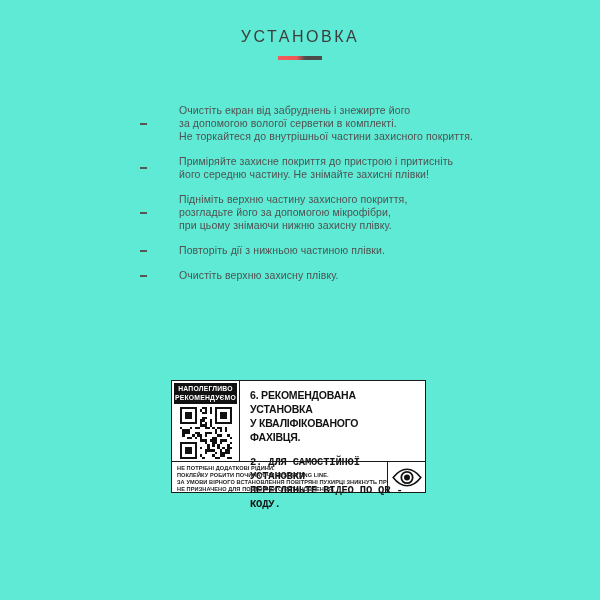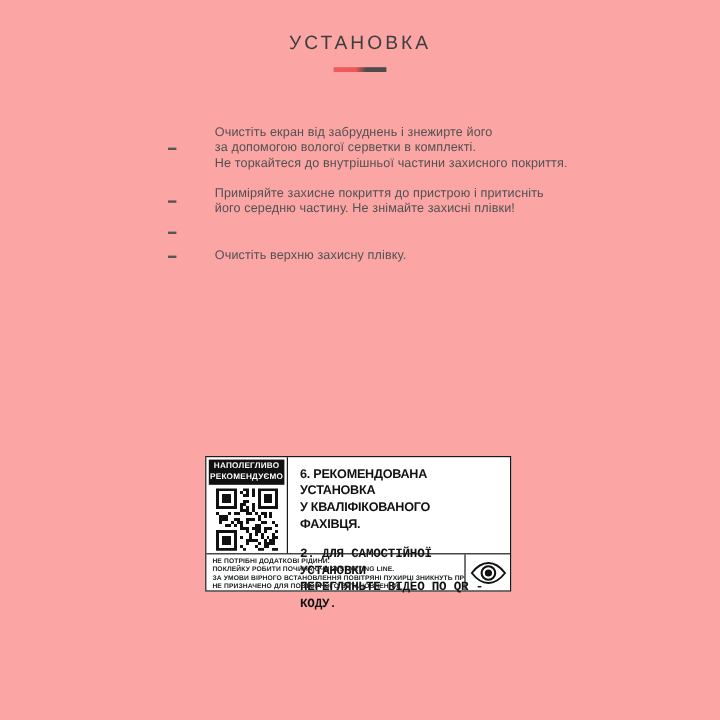--- a/index.html
+++ b/index.html
@@ -1,20 +1,20 @@
 <!DOCTYPE html>
 <html><head>
 <meta charset="utf-8">
 <style>
   html,body{margin:0;padding:0;}
   body{
     width:600px;height:600px;background:#ffffff;overflow:hidden;
     font-family:"Liberation Sans", sans-serif;position:relative;
   }
-  .page{position:relative;width:600px;height:600px;background:#fca5a5;}
+  .page{position:relative;width:600px;height:600px;background:#5eead4;}
 
   
   .title{
     position:absolute;top:28px;left:0;width:600px;text-align:center;
     font-size:16px;font-weight:500;letter-spacing:2.5px;color:#3d3d3d;
   }
   .title-divider{
     position:absolute;top:56px;left:50%;transform:translateX(-50%);
     width:44px;height:4px;
     background:linear-gradient(90deg,#f15c5c 0%,#ee5757 42%,#4c4c4c 62%,#4c4c4c 100%);
@@ -83,20 +83,27 @@
 за допомогою вологої серветки в комплекті.
 Не торкайтеся до внутрішньої частини захисного покриття.</div>
     </div>
     <div class="item">
       <span class="dash"></span>
       <div class="item-text">Приміряйте захисне покриття до пристрою і притисніть
 його середню частину. Не знімайте захисні плівки!</div>
     </div>
     <div class="item">
       <span class="dash"></span>
+      <div class="item-text">Підніміть верхню частину захисного покриття,
+розгладьте його за допомогою мікрофібри,
+при цьому знімаючи нижню захисну плівку.</div>
+    </div>
+    <div class="item">
+      <span class="dash"></span>
+      <div class="item-text">Повторіть дії з нижньою частиною плівки.</div>
     </div>
     <div class="item">
       <span class="dash"></span>
       <div class="item-text">Очистіть верхню захисну плівку.</div>
     </div>
   </div>
 
   <div class="rec-box">
     <div class="box-top">
       <div class="box-left">

